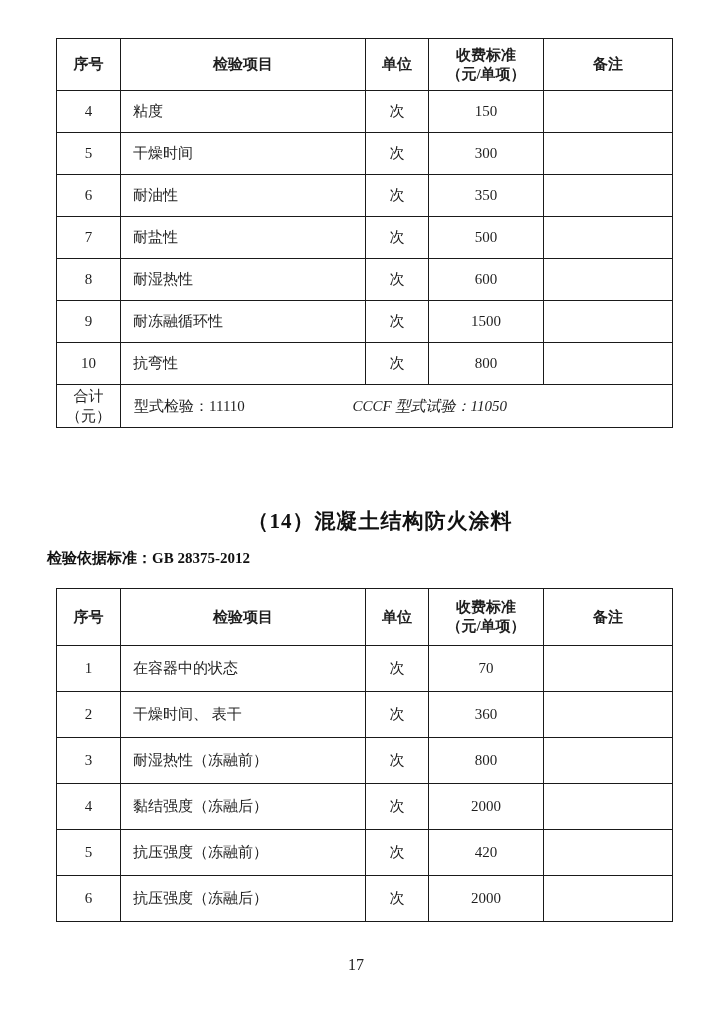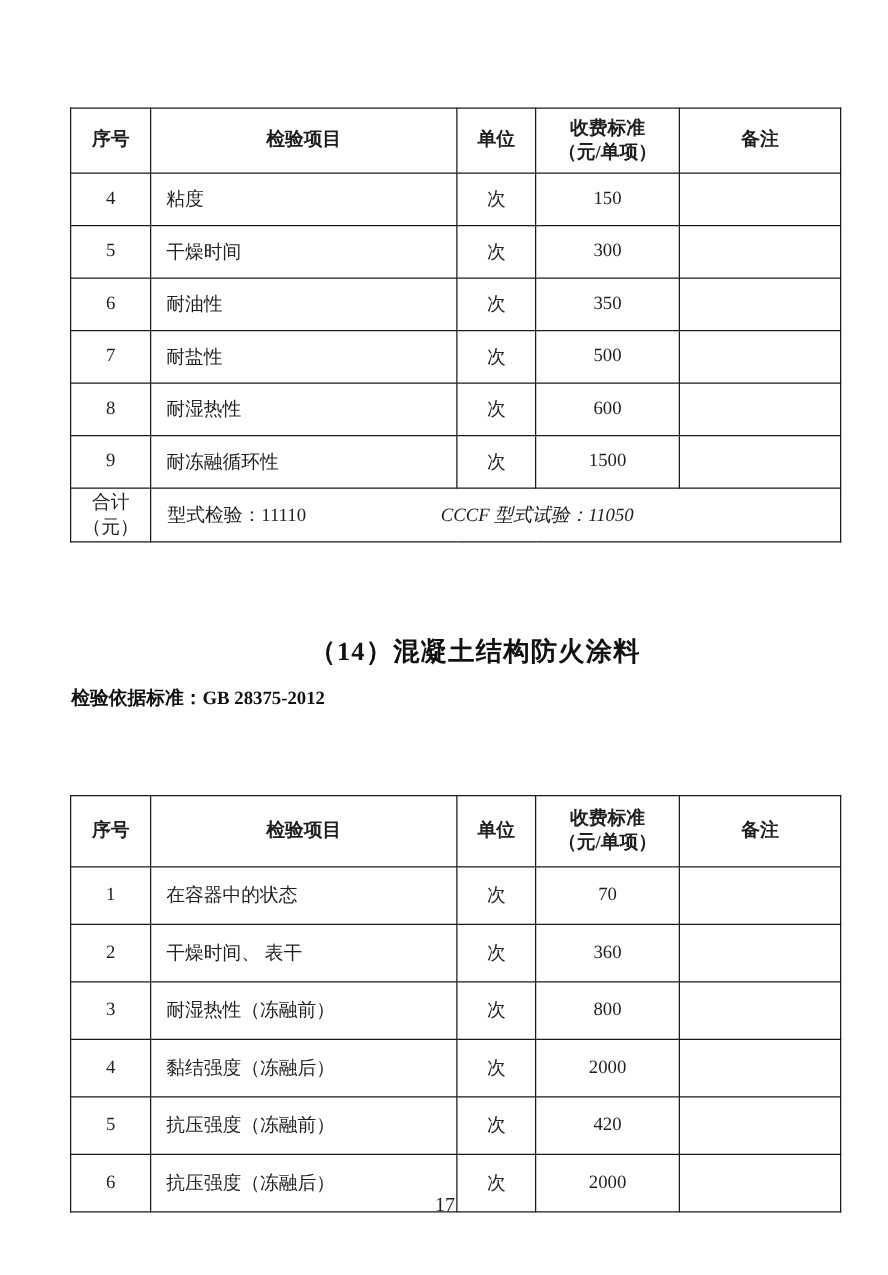--- a/index.html
+++ b/index.html
@@ -12,21 +12,20 @@
     color:#1f1f1f;
     overflow:hidden;
   }
   table.fee-table{
     position:absolute;
     left:56px;
     border-collapse:collapse;
     table-layout:fixed;
     width:616px;
     background:#ffffff;
-    margin-top:48px;
   }
   .t1{top:38px;}
   .t2{top:588px;}
   .fee-table th,.fee-table td{
     border:1.5px solid #1a1a1a;
     font-size:15px;
     text-align:center;
     vertical-align:middle;
     padding:0;
     overflow:hidden;
@@ -49,21 +48,21 @@
     margin:16px;
     text-align:center;
     font-size:21px;
     font-weight:bold;
     letter-spacing:1px;
     color:#111;
   }
   .standard-note{
     position:absolute;
     top:549px;
-    left:57px;
+    left:47px;
     font-size:15px;
     font-weight:bold;
     color:#111;
   }
   .page-number{
     position:absolute;
     top:956px;
     left:1px;
     width:710px;
     text-align:center;
@@ -132,20 +131,27 @@
         <td>600</td>
         <td></td>
       </tr>
       <tr class="data-row">
         <td>9</td>
         <td class="item-cell">耐冻融循环性</td>
         <td>次</td>
         <td>1500</td>
         <td></td>
       </tr>
+      <tr class="data-row">
+        <td>10</td>
+        <td class="item-cell">抗弯性</td>
+        <td>次</td>
+        <td>800</td>
+        <td></td>
+      </tr>
       <tr class="total-row">
         <td class="total-label-cell">
           <div>合计</div>
           <div>（元）</div>
         </td>
         <td class="total-content-cell" colspan="4">
           <span>型式检验：11110</span>
           <span class="gap">CCCF 型式试验：11050</span>
         </td>
       </tr>

